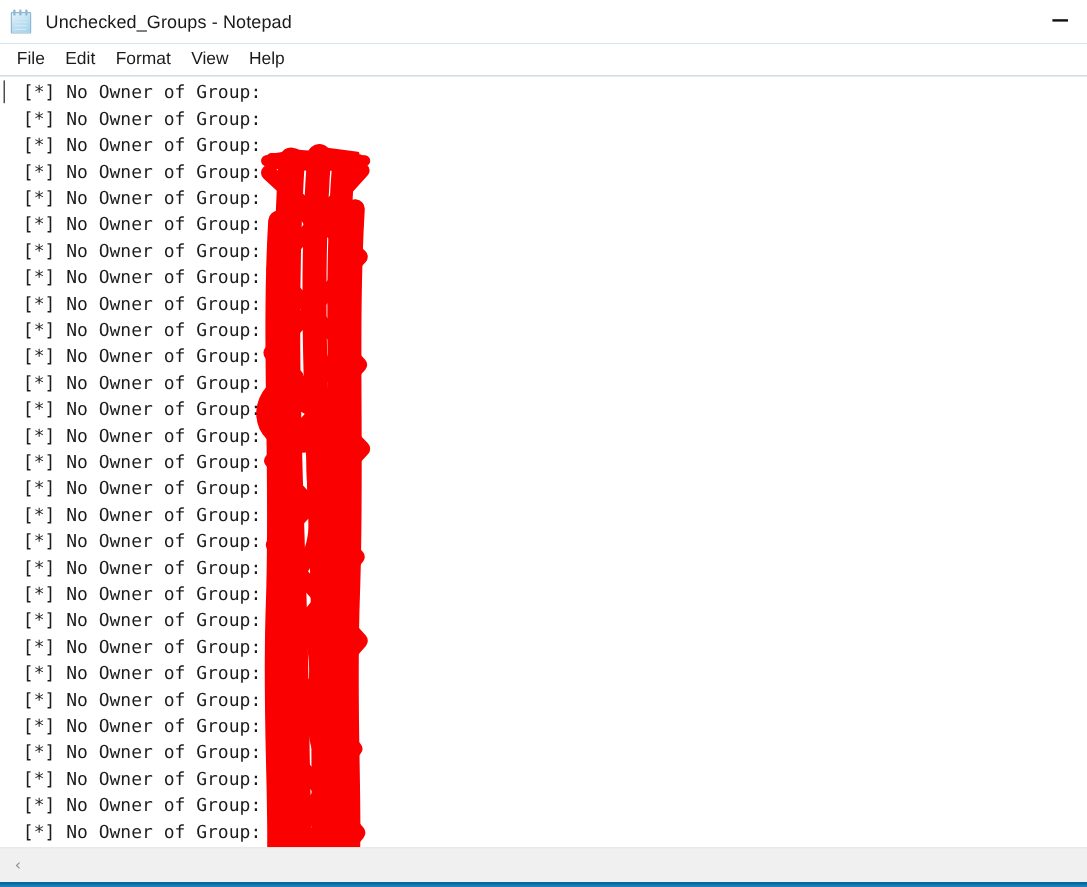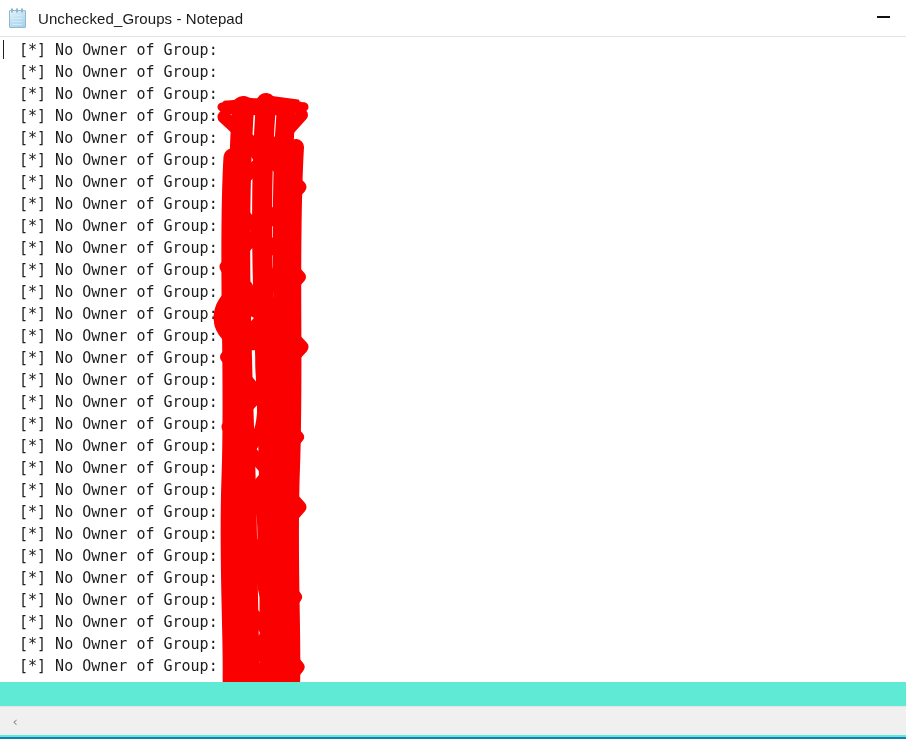--- a/index.html
+++ b/index.html
@@ -12,21 +12,21 @@
     height: 739px;
     overflow: hidden;
     font-family: "Liberation Sans", sans-serif;
     -webkit-font-smoothing: antialiased;
   }
 
   .window {
     position: relative;
     width: 906px;
     height: 739px;
-    background: #5eead4;
+    background: #0369a1;
     box-sizing: border-box;
     border-bottom: 2px solid #1b7ab8;
     overflow: hidden;
   }
 
   
   .titlebar {
     position: relative;
     height: 36px;
     background: #ffffff;
@@ -221,20 +221,27 @@
     </div>
     <div class="title-text">Unchecked_Groups - Notepad</div>
 
     <div class="win-controls">
       <div class="win-btn">
         <span class="dash"></span>
       </div>
     </div>
   </div>
 
+  <div class="menubar">
+    <div class="menu-item">File</div>
+    <div class="menu-item">Edit</div>
+    <div class="menu-item">Format</div>
+    <div class="menu-item">View</div>
+    <div class="menu-item">Help</div>
+  </div>
 
   <div class="textarea-wrap">
     <div class="caret"></div>
     <div class="doc" id="doc"><div class="line">[*] No Owner of Group: </div><div class="line">[*] No Owner of Group: </div><div class="line">[*] No Owner of Group: </div><div class="line">[*] No Owner of Group: </div><div class="line">[*] No Owner of Group: </div><div class="line">[*] No Owner of Group: </div><div class="line">[*] No Owner of Group: </div><div class="line">[*] No Owner of Group: </div><div class="line">[*] No Owner of Group: </div><div class="line">[*] No Owner of Group: </div><div class="line">[*] No Owner of Group: </div><div class="line">[*] No Owner of Group: </div><div class="line">[*] No Owner of Group: </div><div class="line">[*] No Owner of Group: </div><div class="line">[*] No Owner of Group: </div><div class="line">[*] No Owner of Group: </div><div class="line">[*] No Owner of Group: </div><div class="line">[*] No Owner of Group: </div><div class="line">[*] No Owner of Group: </div><div class="line">[*] No Owner of Group: </div><div class="line">[*] No Owner of Group: </div><div class="line">[*] No Owner of Group: </div><div class="line">[*] No Owner of Group: </div><div class="line">[*] No Owner of Group: </div><div class="line">[*] No Owner of Group: </div><div class="line">[*] No Owner of Group: </div><div class="line">[*] No Owner of Group: </div><div class="line">[*] No Owner of Group: </div><div class="line">[*] No Owner of Group: </div></div>
 
     <svg class="redaction" viewBox="0 0 906 700" xmlns="http://www.w3.org/2000/svg" aria-hidden="true">
       <g fill="none" stroke="#fa0000" stroke-linecap="round" stroke-linejoin="round">
 
         <path stroke-width="22" d="M243 70 C 236 180, 240 300, 244 420 C 248 540, 246 620, 252 700"></path>
         <path stroke-width="20" d="M266 66 C 258 170, 264 280, 268 400 C 272 520, 266 610, 274 700"></path>

